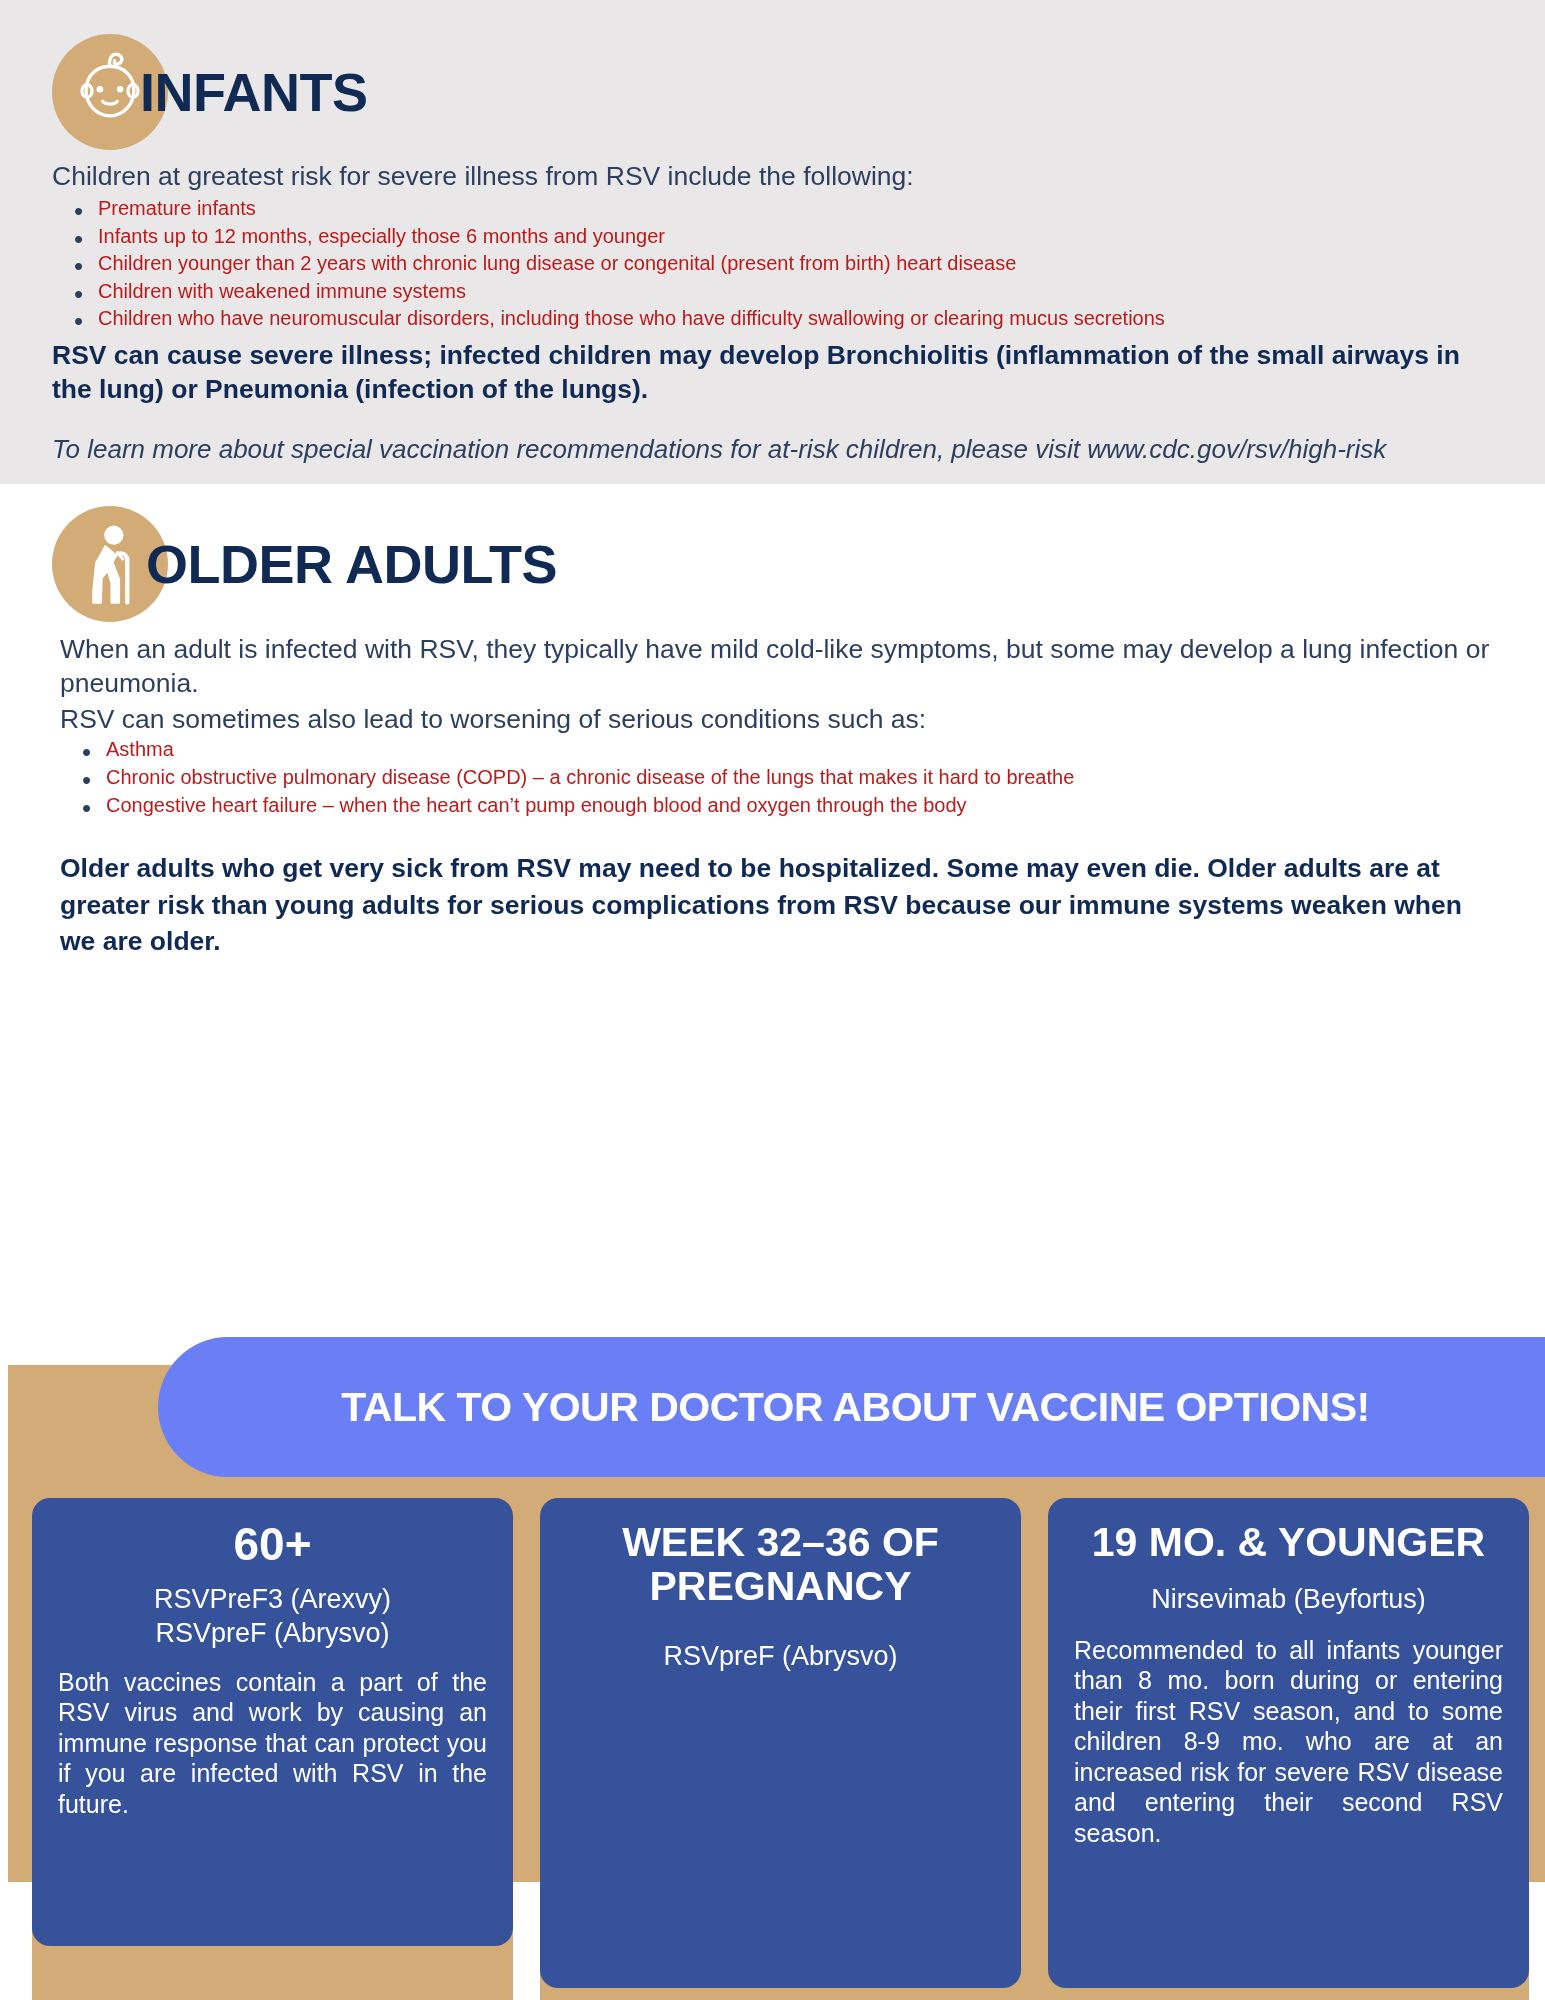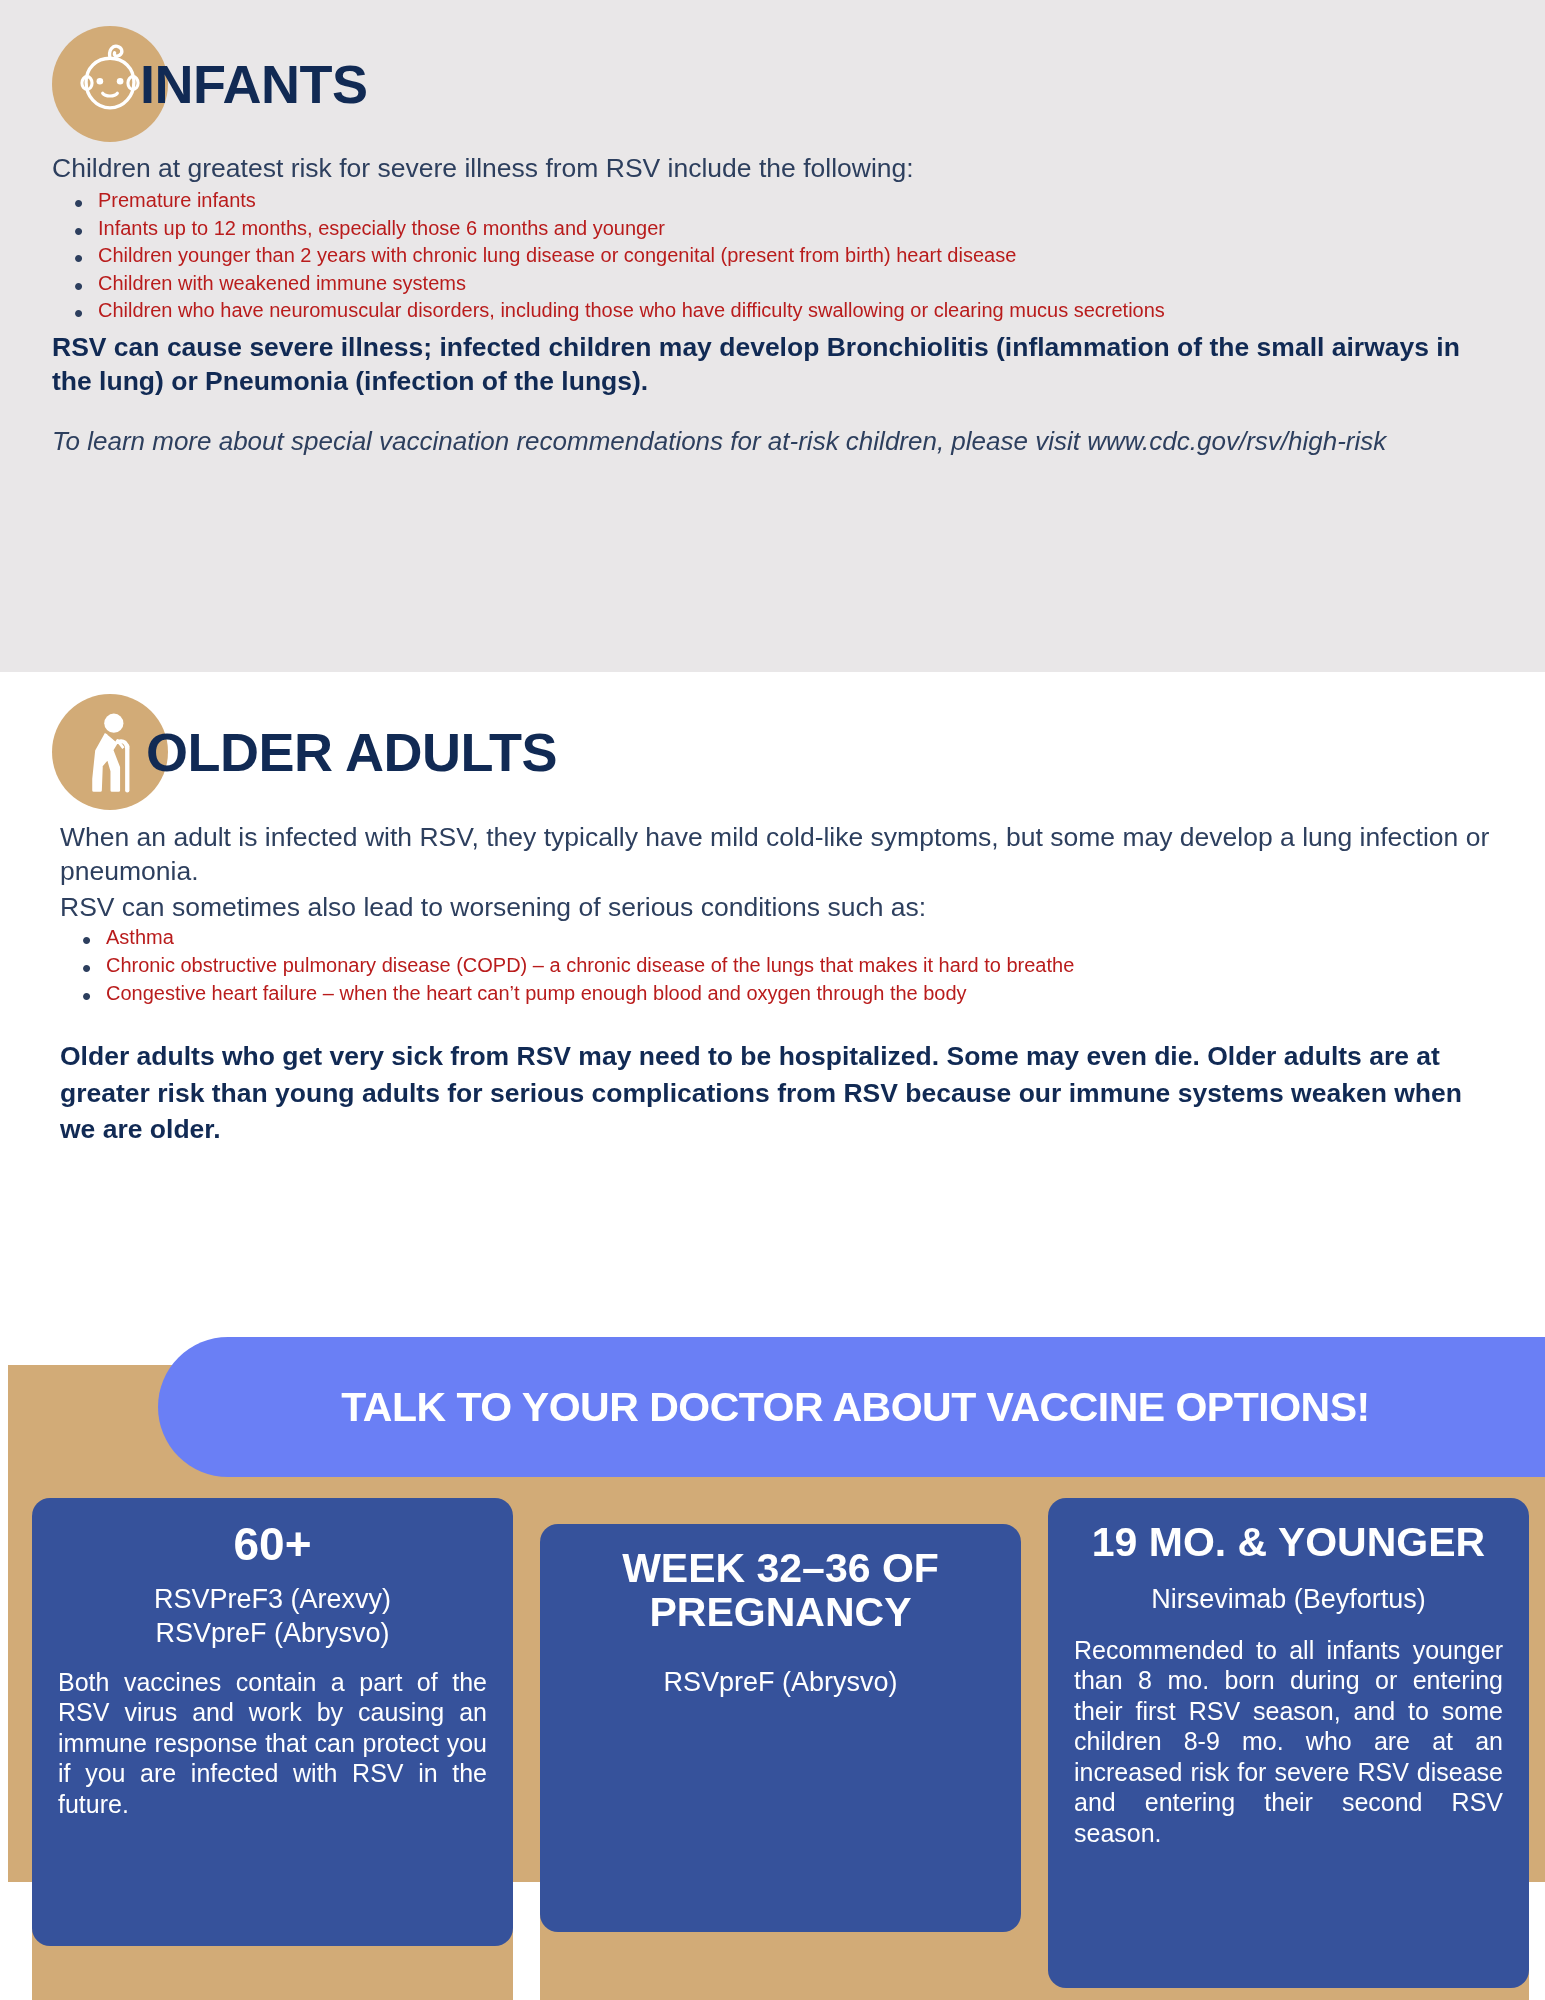--- a/index.html
+++ b/index.html
@@ -9,23 +9,23 @@
     height: 2000px;
     background: #ffffff;
     font-family: "Liberation Sans", sans-serif;
     overflow: hidden;
     position: relative;
   }
 
   
   .infants-section {
     background: #e9e7e8;
-    padding: 26px 52px 34px 52px;
-    position: relative;
-    height: 672px;
+    padding: 34px 52px 34px 52px;
+    position: relative;
+    height: 484px;
   }
 
   .section-header {
     display: flex;
     align-items: center;
     position: relative;
     margin-bottom: 10px;
   }
 
   .icon-circle {
@@ -195,21 +195,21 @@
   }
 
   .vcard {
     background: #36529b;
     border-radius: 18px;
     padding: 22px 26px 26px 26px;
     color: #ffffff;
     flex: 1 1 0;
   }
   .vcard.card-60 { height: 448px; }
-  .vcard.card-preg { height: 408px; margin-top: 26px; }
+  .vcard.card-preg { height: 490px; }
   .vcard.card-19 { height: 490px; }
 
   .vcard-title {
     font-size: 41px;
     font-weight: bold;
     text-align: center;
     line-height: 1.08;
     margin-bottom: 10px;
   }
   .vcard.card-60 .vcard-title { font-size: 46px; }

